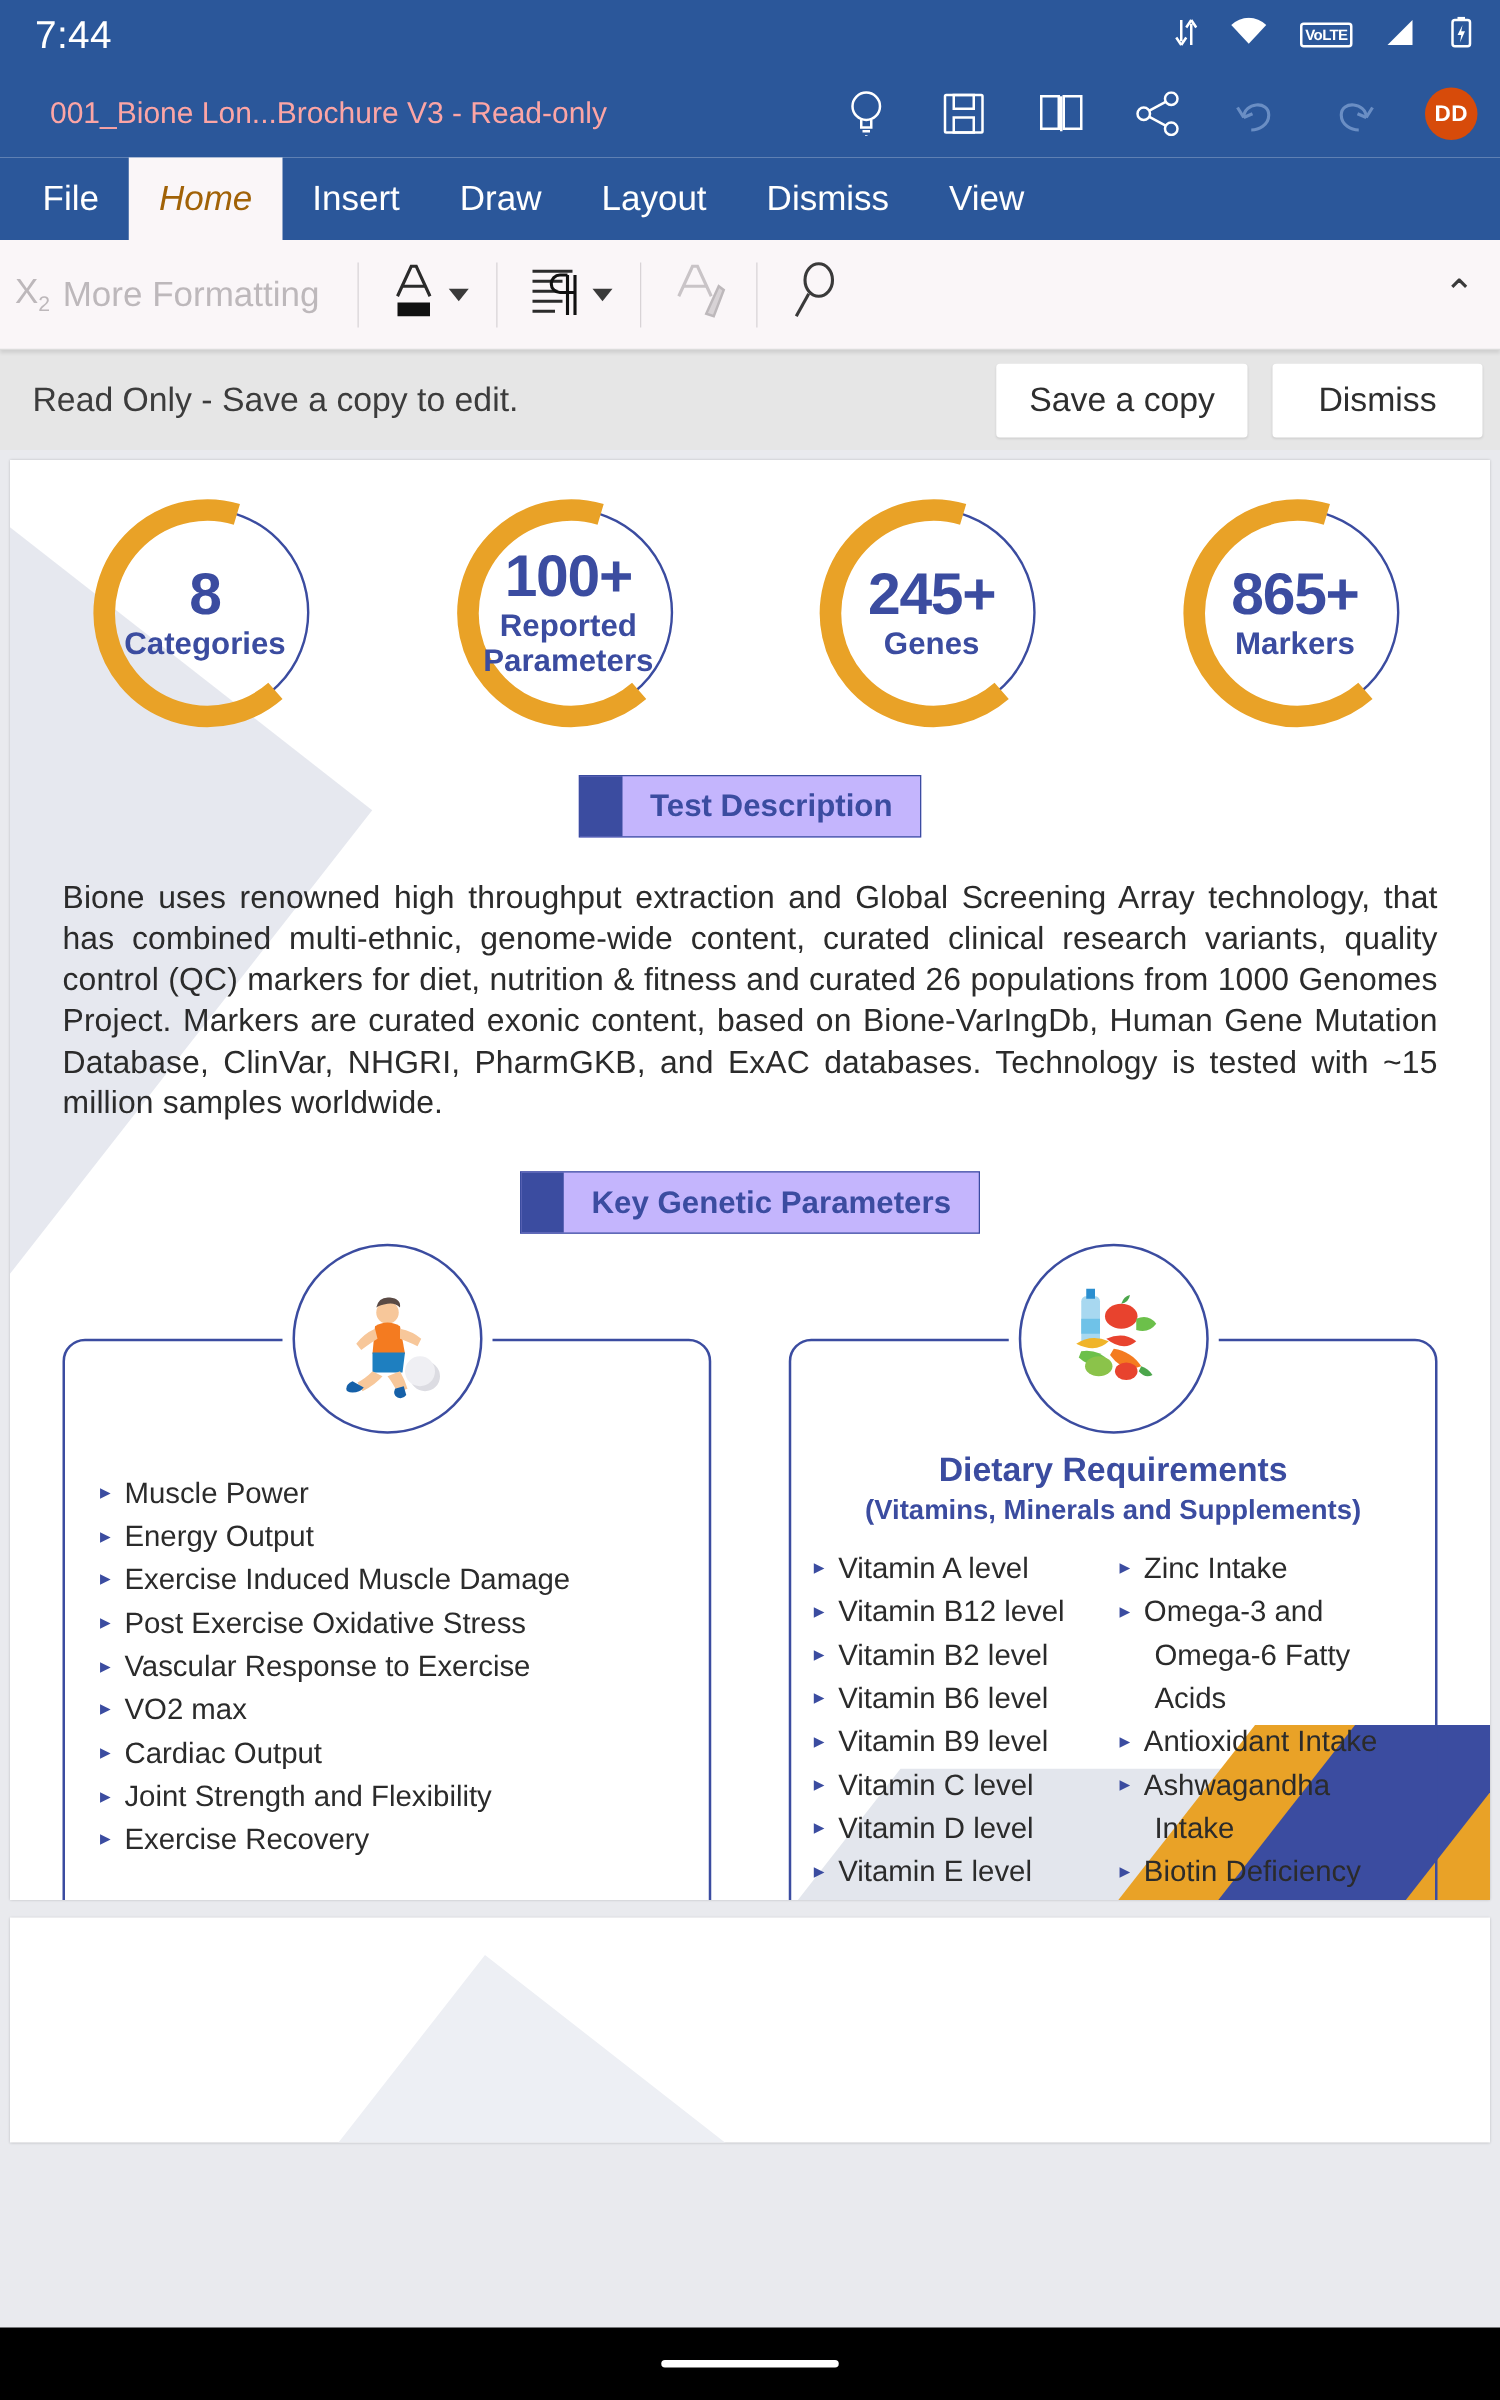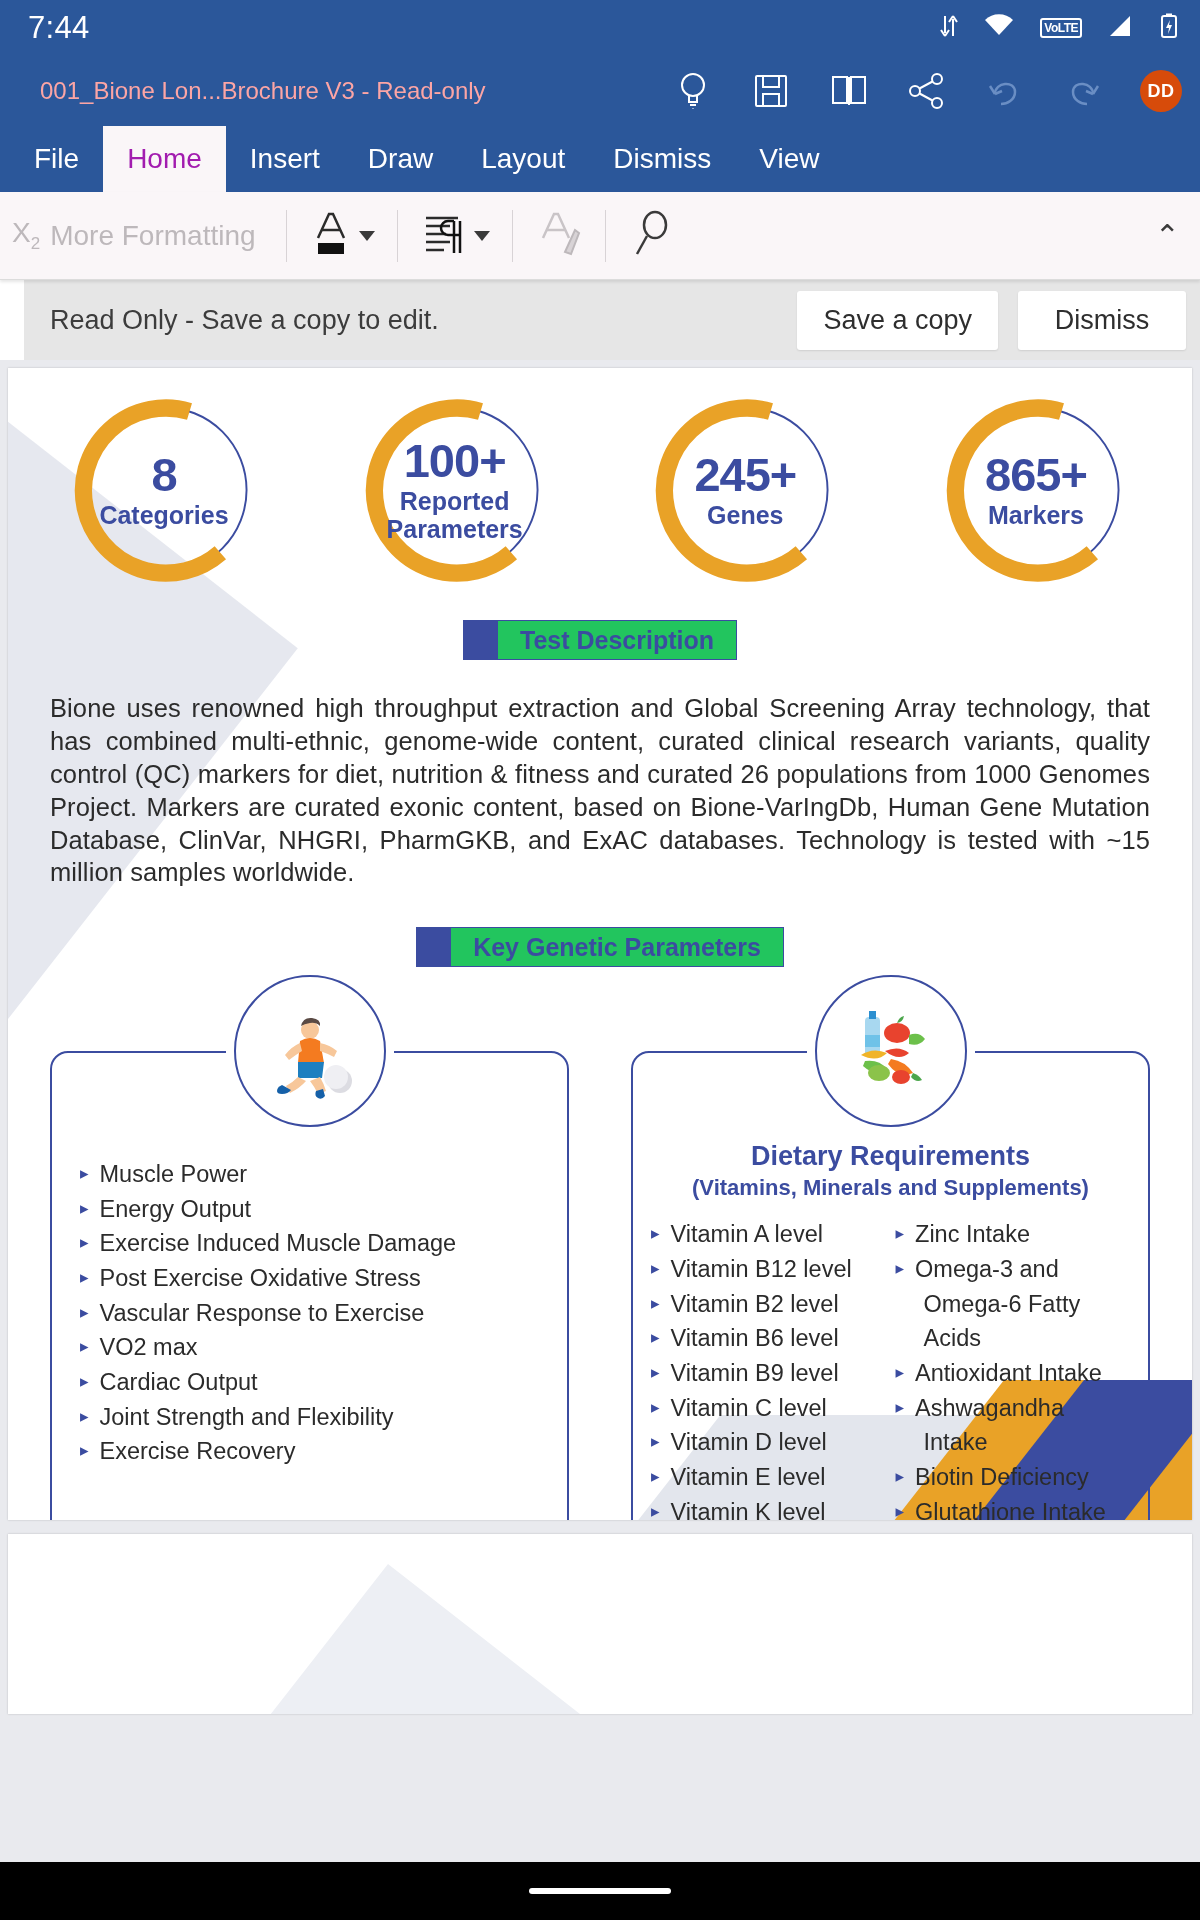--- a/index.html
+++ b/index.html
@@ -63,22 +63,23 @@
     align-items: stretch;
     padding-left: 10px;
   }
   .rtab {
     display: flex; align-items: center; justify-content: center;
     padding: 0 24px;
     font-size: 28px; color: #ffffff; font-weight: 400;
   }
   .rtab.active {
     background: #FAF6F8;
-    color: #a21caf;
+    color: #a16207;
     font-weight: 400;
+    font-style: italic;
   }
 
   
   .ribbon-bar {
     height: 88px;
     background: #FAF6F8;
     display: flex;
     align-items: center;
     padding: 0 20px 0 12px;
     border-bottom: 1px solid #dcdcdc;
@@ -96,21 +97,20 @@
   .caret { width: 0; height: 0; border-left: 8px solid transparent; border-right: 8px solid transparent; border-top: 10px solid #3a3a3a; }
   .collapse-caret { margin-left: auto; font-size: 30px; color: #3a3a3a; line-height: 1; }
 
   
   .ro-banner {
     height: 80px;
     background: #E6E6E6;
     display: flex;
     align-items: center;
     padding: 0 14px 0 26px;
-    margin-left: 24px;
   }
   .ro-text { font-size: 27px; color: #3c3c3c; }
   .ro-buttons { margin-left: auto; display: flex; gap: 20px; }
   .ro-btn {
     background: #ffffff;
     border: none;
     border-radius: 3px;
     font-family: "Liberation Sans", sans-serif;
     font-size: 27px;
     color: #2e2e2e;
@@ -196,22 +196,22 @@
     font-weight: 700;
   }
   .stat-num { font-size: 47px; line-height: 1.0; letter-spacing: -1px; }
   .stat-cap { font-size: 25px; line-height: 1.12; margin-top: 3px; }
 
   
   .sec-head-wrap { display: flex; justify-content: center; margin-top: 34px; }
   .sec-head {
     display: flex; align-items: stretch;
     border: 1px solid #3B4CA0;
-    background: #22c55e;
-    height: 40px;
+    background: #c4b5fd;
+    height: 50px;
   }
   .sec-head .bar { width: 34px; background: #3B4CA0; }
   .sec-head .txt {
     display: flex; align-items: center;
     padding: 0 22px;
     font-size: 25px; font-weight: 700; color: #3B4CA0;
     white-space: nowrap;
   }
 
   

